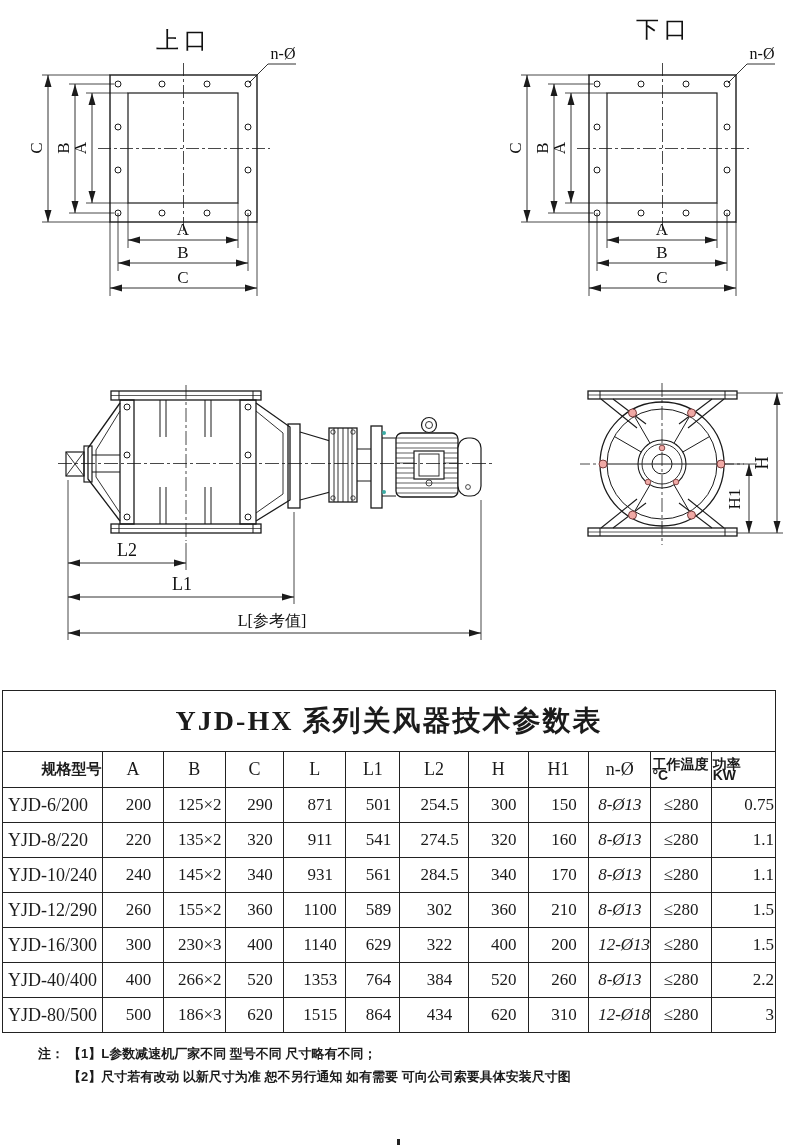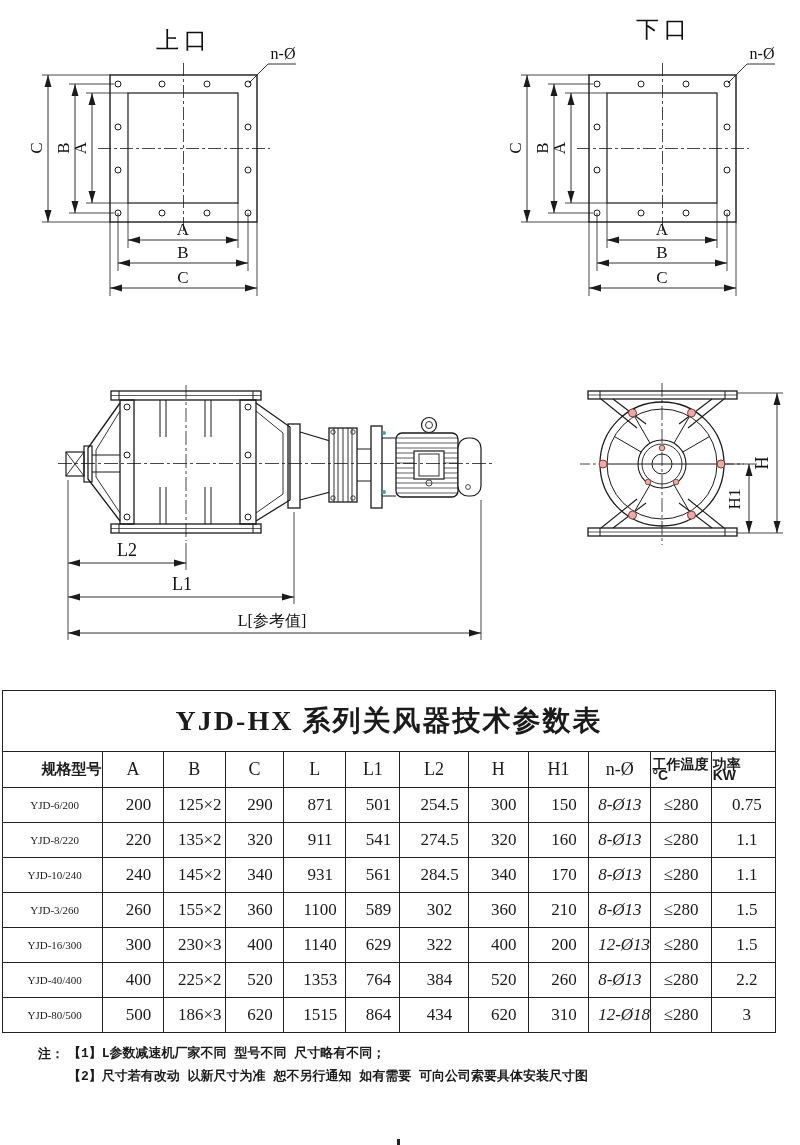--- a/index.html
+++ b/index.html
@@ -15,29 +15,29 @@
   #spec-table-wrap{position:absolute;left:2px;top:690px;width:774px;}
   table{border-collapse:collapse;table-layout:fixed;width:774px;background:#fff;}
   td,th{border:1.4px solid #222;overflow:hidden;white-space:nowrap;}
   .tbl-title{height:58px;font-family:"Liberation Serif",serif;font-size:28px;font-weight:600;
              text-align:center;letter-spacing:2px;}
   th{height:33px;font-weight:600;}
   .h-serif{font-family:"Liberation Serif",serif;font-size:18px;font-weight:500;text-align:center;}
   .h-cjk{font-family:"Liberation Sans",sans-serif;font-size:15px;text-align:right;padding-left:6px;}
   .h-small div{font-size:14px;line-height:11px;text-align:left;font-weight:700;}
   td{height:32px;font-family:"Liberation Serif",serif;font-size:17px;}
-  .c-model{font-size:11px;padding-left:5px;text-align:center;}
+  .c-model{font-size:18px;padding-left:5px;text-align:left;}
   .c-num{padding-left:12px;text-align:center;}
   .c-hole{padding-left:9px;text-align:left;font-style:italic;}
   .c-temp{text-align:center;}
-  .c-pow{padding-left:8px;text-align:center;}
+  .c-pow{padding-left:8px;text-align:right;}
 
   #notes{position:absolute;left:38px;top:1042px;display:flex;font-size:13px;font-weight:700;
          line-height:23px;}
-  #notes .note-lines{margin-left:4px;font-family:Liberation Mono, monospace;}
+  #notes .note-lines{margin-left:4px;}
   #edge-tick{position:absolute;left:397px;top:1139px;width:3px;height:6px;background:#222;}
 </style>
 </head>
 <body>
 
 <svg id="drawing-layer" width="800" height="680" viewBox="0 0 800 680">
   <defs>
     <marker id="arw" markerWidth="13" markerHeight="9" refX="12" refY="4.5" orient="auto-start-reverse" markerUnits="userSpaceOnUse">
       <path d="M0,1 L12,4.5 L0,8 z" fill="#1b1b1b"></path>
     </marker>
@@ -383,21 +383,21 @@
       <td class="c-num">931</td>
       <td class="c-num">561</td>
       <td class="c-num">284.5</td>
       <td class="c-num">340</td>
       <td class="c-num">170</td>
       <td class="c-hole">8-Ø13</td>
       <td class="c-temp">≤280</td>
       <td class="c-pow">1.1</td>
     </tr>
     <tr>
-      <td class="c-model">YJD-3/260</td>
+      <td class="c-model">YJD-12/290</td>
       <td class="c-num">260</td>
       <td class="c-num">155×2</td>
       <td class="c-num">360</td>
       <td class="c-num">1100</td>
       <td class="c-num">589</td>
       <td class="c-num">302</td>
       <td class="c-num">360</td>
       <td class="c-num">210</td>
       <td class="c-hole">8-Ø13</td>
       <td class="c-temp">≤280</td>
@@ -413,21 +413,21 @@
       <td class="c-num">322</td>
       <td class="c-num">400</td>
       <td class="c-num">200</td>
       <td class="c-hole">12-Ø13</td>
       <td class="c-temp">≤280</td>
       <td class="c-pow">1.5</td>
     </tr>
     <tr>
       <td class="c-model">YJD-40/400</td>
       <td class="c-num">400</td>
-      <td class="c-num">225×2</td>
+      <td class="c-num">266×2</td>
       <td class="c-num">520</td>
       <td class="c-num">1353</td>
       <td class="c-num">764</td>
       <td class="c-num">384</td>
       <td class="c-num">520</td>
       <td class="c-num">260</td>
       <td class="c-hole">8-Ø13</td>
       <td class="c-temp">≤280</td>
       <td class="c-pow">2.2</td>
     </tr>

